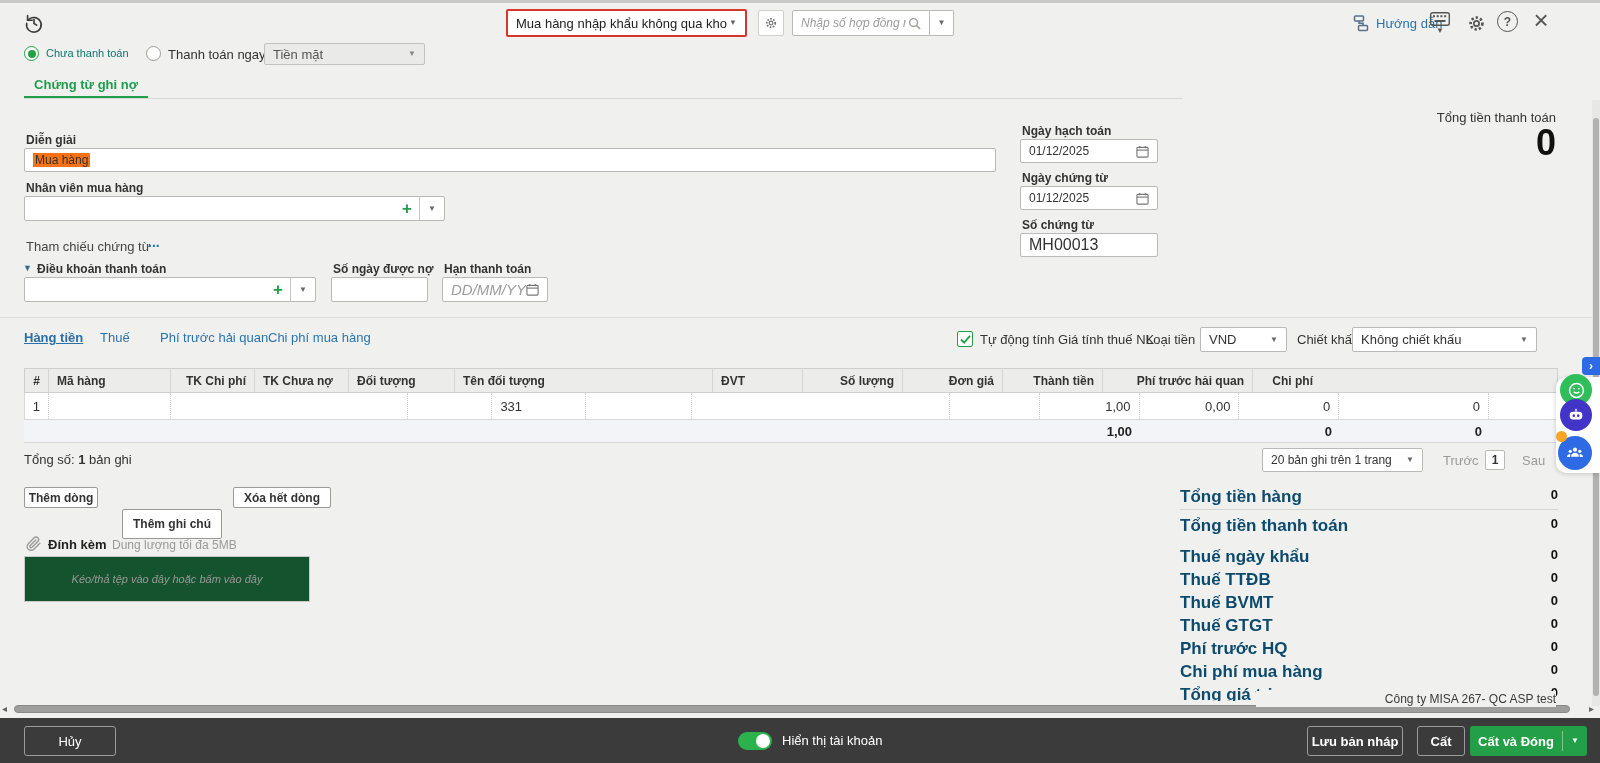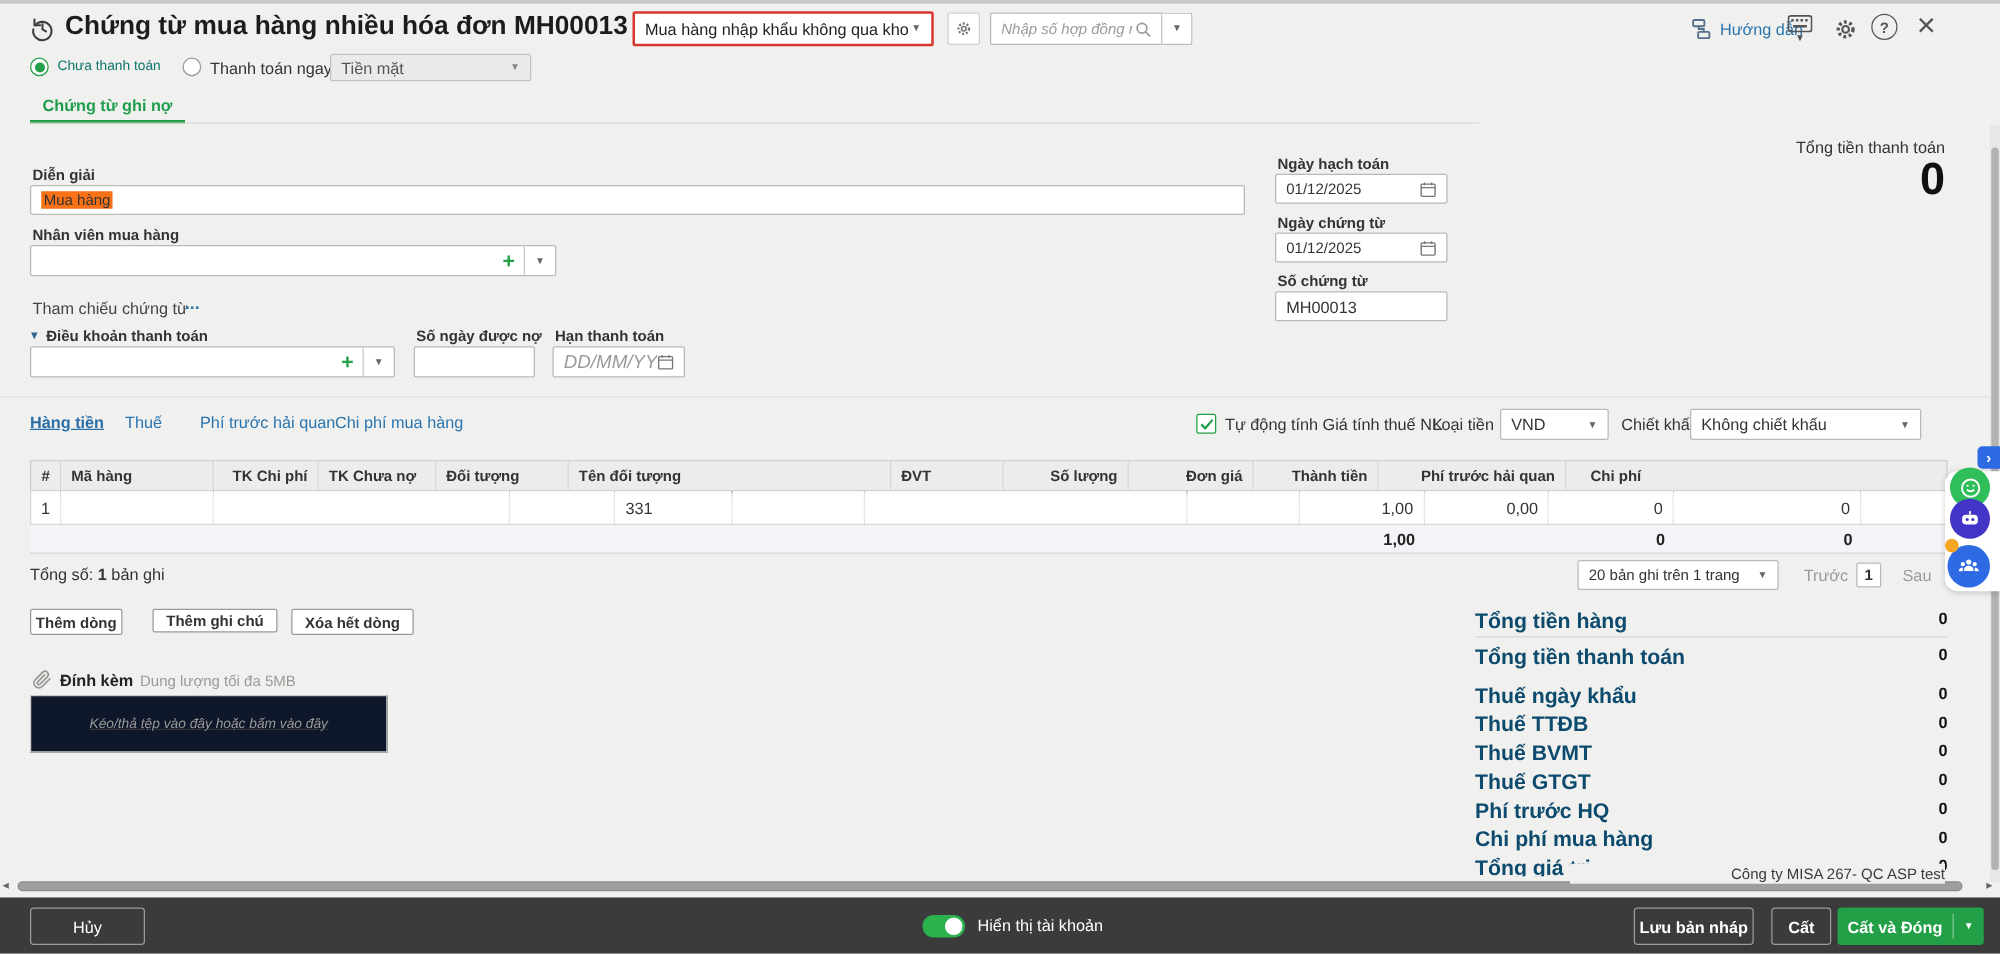--- a/index.html
+++ b/index.html
@@ -41,21 +41,20 @@
 <div class="a" style="left:0;top:0;width:1600px;height:3px;background:#c9c9c7;"></div>
 
 <div class="a" style="left:0;top:3px;width:1600px;height:40px;">
   <span class="a icon-btn" style="left:22px;top:8px;width:24px;height:24px;">
     <svg width="22" height="22" viewBox="0 0 24 24" fill="none" stroke="#3d3d3d" stroke-width="1.8" stroke-linecap="round">
         <path d="M5 4v5h5"></path>
         <path d="M5.6 9A8 8 0 1 1 4 12.5"></path>
         <path d="M12 8v4.5l3 1.8"></path>
       </svg>
   </span>
-  <div class="a" style="left:52px;top:6px;font-size:21px;font-weight:700;color:#1c1c1c;white-space:nowrap;">Chứng từ mua hàng nhiều hóa đơn MH00013</div>
 
   <div class="a" style="left:506px;top:6px;width:241px;height:28px;background:#fff;border:2px solid #d7362c;border-radius:2px;display:flex;align-items:center;justify-content:space-between;padding:0 8px;">
     <span style="font-size:13px;color:#222;white-space:nowrap;">Mua hàng nhập khẩu không qua kho</span>
     <span class="caret">▼</span>
   </div>
 
   <div class="a icon-btn" style="left:758px;top:7px;width:26px;height:26px;background:#fff;border:1px solid #cfcfcd;border-radius:2px;">
     <span style="display:flex;">
       <svg width="14" height="14" viewBox="0 0 20 20">
           <circle cx="10" cy="10" r="6" fill="none" stroke="#777" stroke-width="2.6" stroke-dasharray="2.3 2.1"></circle>
@@ -205,21 +204,21 @@
         <rect x="1" y="2.5" width="12" height="10.5" rx="1"></rect>
         <line x1="1" y1="5.5" x2="13" y2="5.5"></line>
         <line x1="4" y1="1" x2="4" y2="3.5"></line>
         <line x1="10" y1="1" x2="10" y2="3.5"></line>
       </svg>
   </span>
 </div>
 
 <span class="a lbl" style="left:1022px;top:218px;">Số chứng từ</span>
 <div class="a inp" style="left:1020px;top:233px;width:138px;height:24px;">
-  <span style="font-size:13px;">MH00013</span>
+  <span style="font-size:16px;">MH00013</span>
 </div>
 
 <div class="a" style="left:1256px;top:110px;width:300px;text-align:right;font-size:13px;color:#333;">Tổng tiền thanh toán</div>
 <div class="a" style="left:1256px;top:122px;width:300px;text-align:right;font-size:36px;font-weight:700;color:#111;">0</div>
 
 <div class="a" style="left:0;top:317px;width:1600px;height:1px;background:#dededc;"></div>
 
 <span class="a" style="left:24px;top:330px;font-size:13px;font-weight:700;color:#2a6fa8;text-decoration:underline;">Hàng tiền</span>
 <span class="a" style="left:100px;top:330px;font-size:13px;color:#2a74ae;">Thuế</span>
 <span class="a" style="left:160px;top:330px;font-size:13px;color:#2a74ae;">Phí trước hải quan</span>
@@ -302,31 +301,31 @@
   <span>20 bản ghi trên 1 trang</span>
   <span class="caret">▼</span>
 </div>
 <span class="a" style="left:1443px;top:453px;color:#9a9a98;font-size:13px;">Trước</span>
 <div class="a" style="left:1485px;top:450px;width:20px;height:20px;background:#fff;border:1px solid #b9b9b7;border-radius:2px;display:flex;align-items:center;justify-content:center;font-size:12px;font-weight:700;color:#333;">
   <span>1</span>
 </div>
 <span class="a" style="left:1522px;top:453px;color:#9a9a98;font-size:13px;">Sau</span>
 
 <button class="a obtn" style="left:24px;top:487px;width:74px;height:21px;font-family:inherit;">Thêm dòng</button>
-<button class="a obtn" style="left:122px;top:487px;width:100px;height:19px;font-family:inherit;">Thêm ghi chú</button>
+<button class="a obtn" style="left:122px;top:509px;width:100px;height:30px;font-family:inherit;">Thêm ghi chú</button>
 <button class="a obtn" style="left:233px;top:487px;width:98px;height:21px;font-family:inherit;">Xóa hết dòng</button>
 
 <span class="a" style="left:25px;top:535px;display:flex;">
   <svg width="17" height="17" viewBox="0 0 24 24" fill="none" stroke="#9a9a98" stroke-width="2" stroke-linecap="round">
       <path d="M21 11.5l-8.5 8.5a5.5 5.5 0 0 1-7.8-7.8l8.5-8.5a3.7 3.7 0 0 1 5.2 5.2l-8.5 8.5a1.84 1.84 0 0 1-2.6-2.6l7.8-7.8"></path>
     </svg>
 </span>
 <span class="a" style="left:48px;top:537px;font-size:13px;font-weight:700;color:#222;">Đính kèm</span>
 <span class="a" style="left:112px;top:538px;font-size:12px;color:#9a9a98;">Dung lượng tối đa 5MB</span>
-<div class="a" style="left:24px;top:556px;width:286px;height:46px;background:#0f172a;border:1px solid #c9c9c7;display:flex;align-items:center;justify-content:center;text-decoration:underline;">
+<div class="a" style="left:24px;top:556px;width:286px;height:46px;background:#14532d;border:1px solid #c9c9c7;display:flex;align-items:center;justify-content:center;">
   <span style="font-size:11px;font-style:italic;color:#9a9a98;">Kéo/thả tệp vào đây hoặc bấm vào đây</span>
 </div>
 
 <div class="a" style="left:1180px;top:480px;width:378px;height:221px;overflow:hidden;">
   <div class="a" style="left:0;top:7px;width:378px;display:flex;justify-content:space-between;">
     <span class="tot-lbl">Tổng tiền hàng</span>
     <span class="tot-val">0</span>
   </div>
   <div class="a" style="left:0;top:29px;width:378px;height:1px;background:#d5d5d3;"></div>
   <div class="a" style="left:0;top:36px;width:378px;display:flex;justify-content:space-between;">

